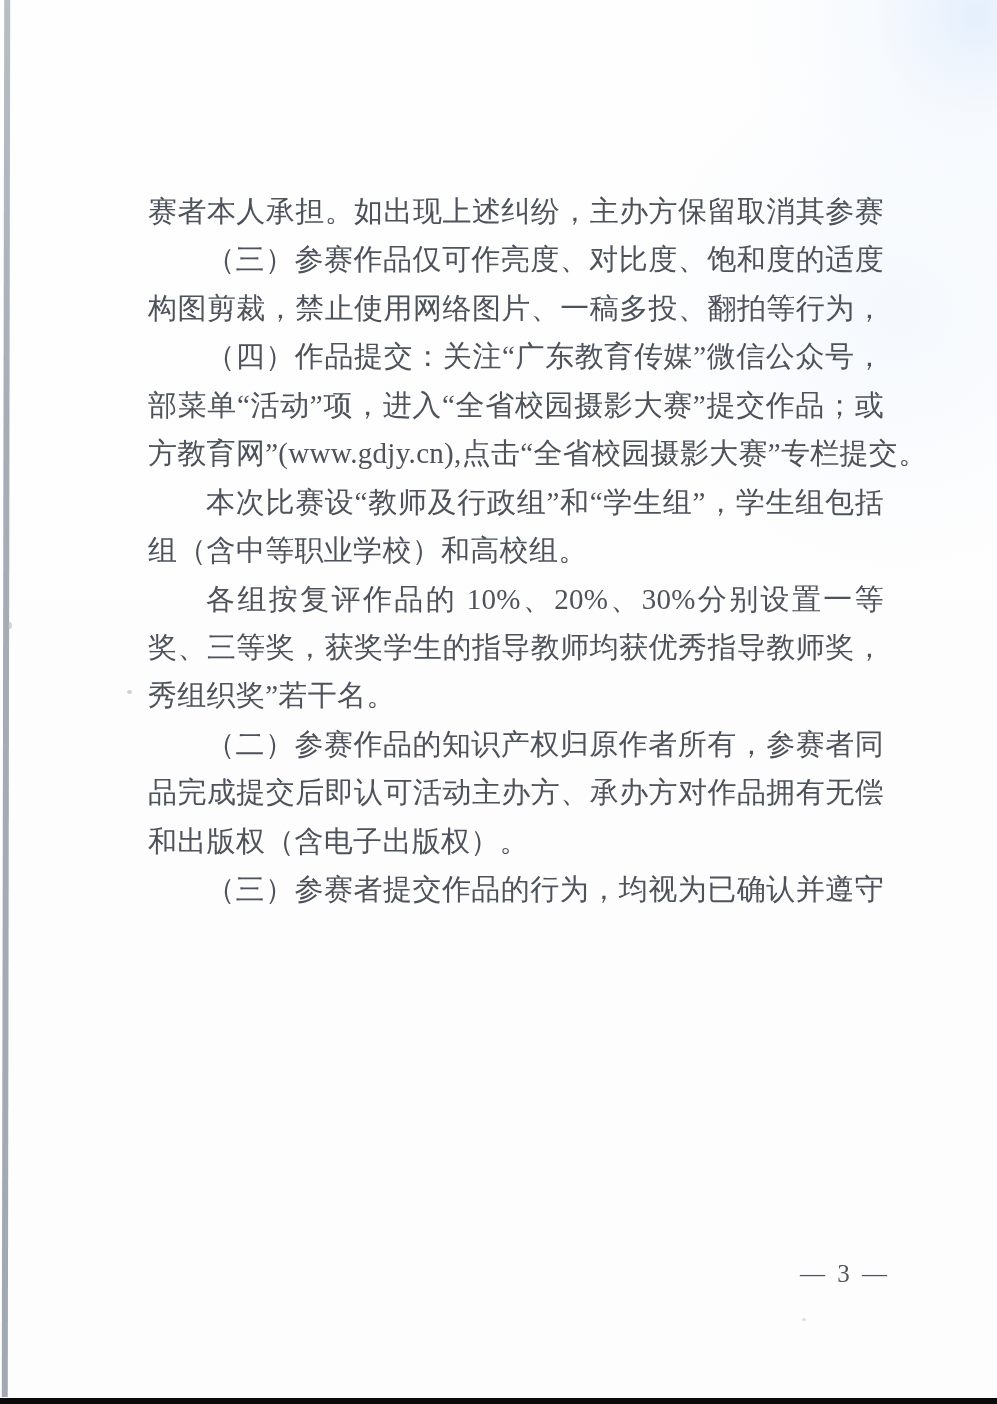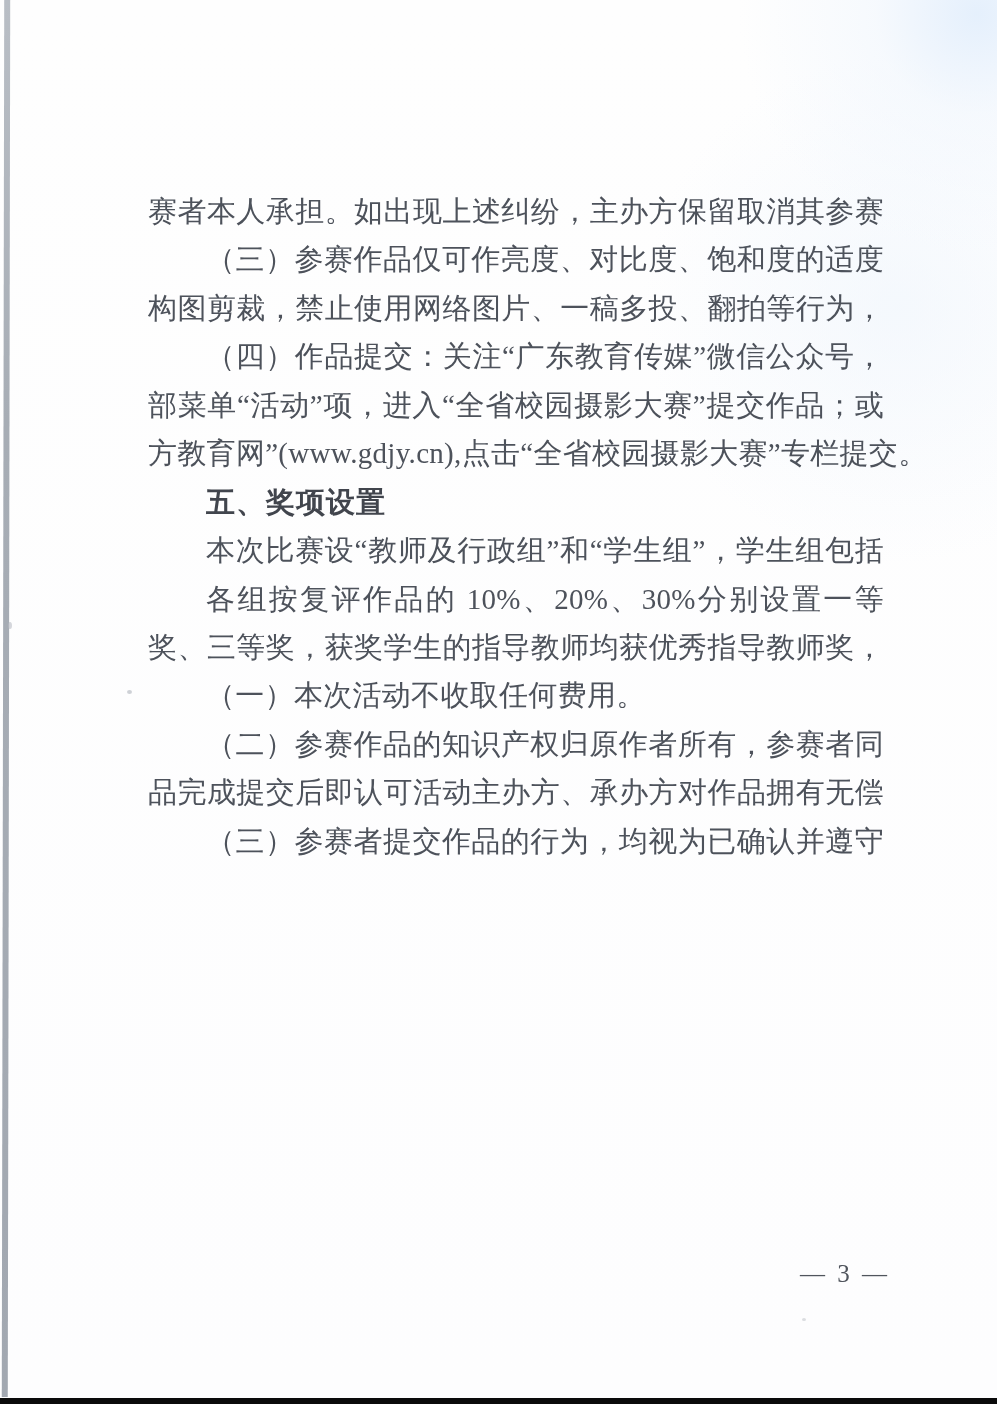--- a/index.html
+++ b/index.html
@@ -81,26 +81,27 @@
   <div class="speck s2"></div>
   <div class="speck s3"></div>
 
   <div class="content">
     <div class="line j">赛者本人承担。如出现上述纠纷，主办方保留取消其参赛资格及</div>
     <div class="line indent j">（三）参赛作品仅可作亮度、对比度、饱和度的适度调整及</div>
     <div class="line j">构图剪裁，禁止使用网络图片、一稿多投、翻拍等行为，一经发</div>
     <div class="line indent j">（四）作品提交：关注“广东教育传媒”微信公众号，点击底</div>
     <div class="line j">部菜单“活动”项，进入“全省校园摄影大赛”提交作品；或登录“南</div>
     <div class="line">方教育网”(www.gdjy.cn),点击“全省校园摄影大赛”专栏提交。</div>
-    <div class="line heading indent">五、奖项设置</div>
     <div class="line indent j">本次比赛设“教师及行政组”和“学生组”，学生组包括中小学</div>
+    <div class="line">组（含中等职业学校）和高校组。</div>
     <div class="line indent j">各组按复评作品的 10%、20%、30%分别设置一等奖、二等</div>
     <div class="line j">奖、三等奖，获奖学生的指导教师均获优秀指导教师奖，另设“优</div>
-    <div class="line indent">（一）本次活动不收取任何费用。</div>
+    <div class="line">秀组织奖”若干名。</div>
     <div class="line indent j">（二）参赛作品的知识产权归原作者所有，参赛者同意在作</div>
     <div class="line j">品完成提交后即认可活动主办方、承办方对作品拥有无偿使用权</div>
+    <div class="line">和出版权（含电子出版权）。</div>
     <div class="line indent j">（三）参赛者提交作品的行为，均视为已确认并遵守本活动</div>
   </div>
 
   <div class="page-number">— 3 —</div>
 
   <div class="bottom-edge"></div>
 </div>
 
 </body></html>

